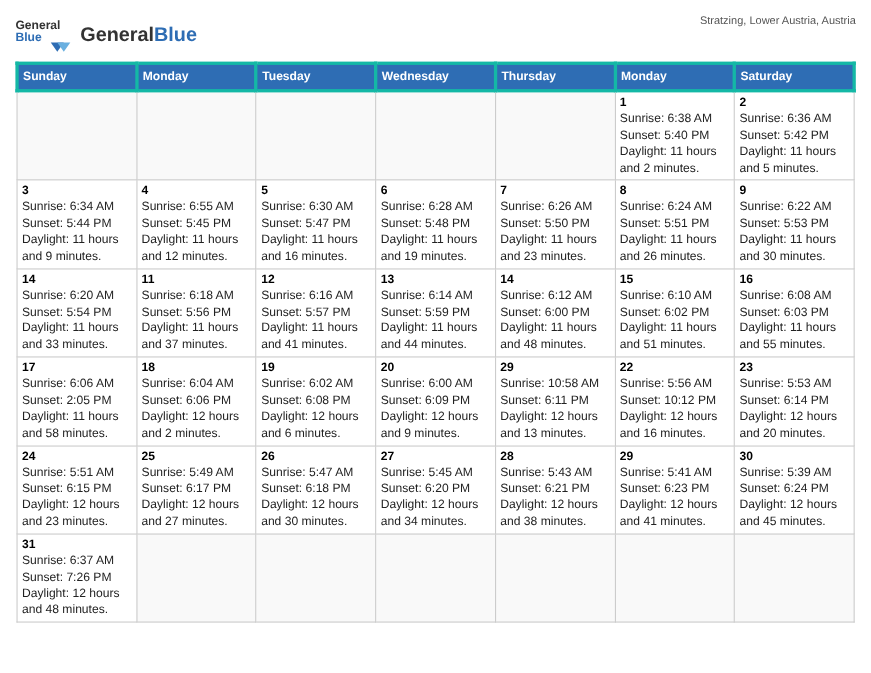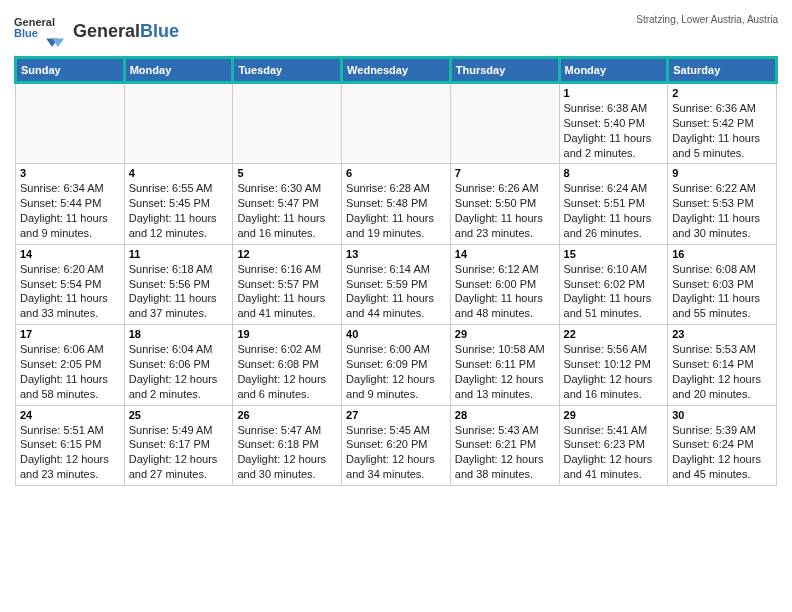--- a/index.html
+++ b/index.html
@@ -269,21 +269,21 @@
 and 2 minutes.</div>
           </td>
           <td>
             <span class="day-num">19</span>
             <div class="day-info">Sunrise: 6:02 AM
 Sunset: 6:08 PM
 Daylight: 12 hours
 and 6 minutes.</div>
           </td>
           <td>
-            <span class="day-num">40</span>
+            <span class="day-num">20</span>
             <div class="day-info">Sunrise: 6:00 AM
 Sunset: 6:09 PM
 Daylight: 12 hours
 and 9 minutes.</div>
           </td>
           <td>
             <span class="day-num">29</span>
             <div class="day-info">Sunrise: 10:58 AM
 Sunset: 6:11 PM
 Daylight: 12 hours
@@ -347,16 +347,31 @@
 Daylight: 12 hours
 and 41 minutes.</div>
           </td>
           <td>
             <span class="day-num">30</span>
             <div class="day-info">Sunrise: 5:39 AM
 Sunset: 6:24 PM
 Daylight: 12 hours
 and 45 minutes.</div>
           </td>
+        </tr>
+        <tr class="last-row">
+          <td>
+            <span class="day-num">31</span>
+            <div class="day-info">Sunrise: 6:37 AM
+Sunset: 7:26 PM
+Daylight: 12 hours
+and 48 minutes.</div>
+          </td>
+          <td class="empty"></td>
+          <td class="empty"></td>
+          <td class="empty"></td>
+          <td class="empty"></td>
+          <td class="empty"></td>
+          <td class="empty"></td>
         </tr>
       </tbody>
   </table>
 </div>
 
 </body></html>

